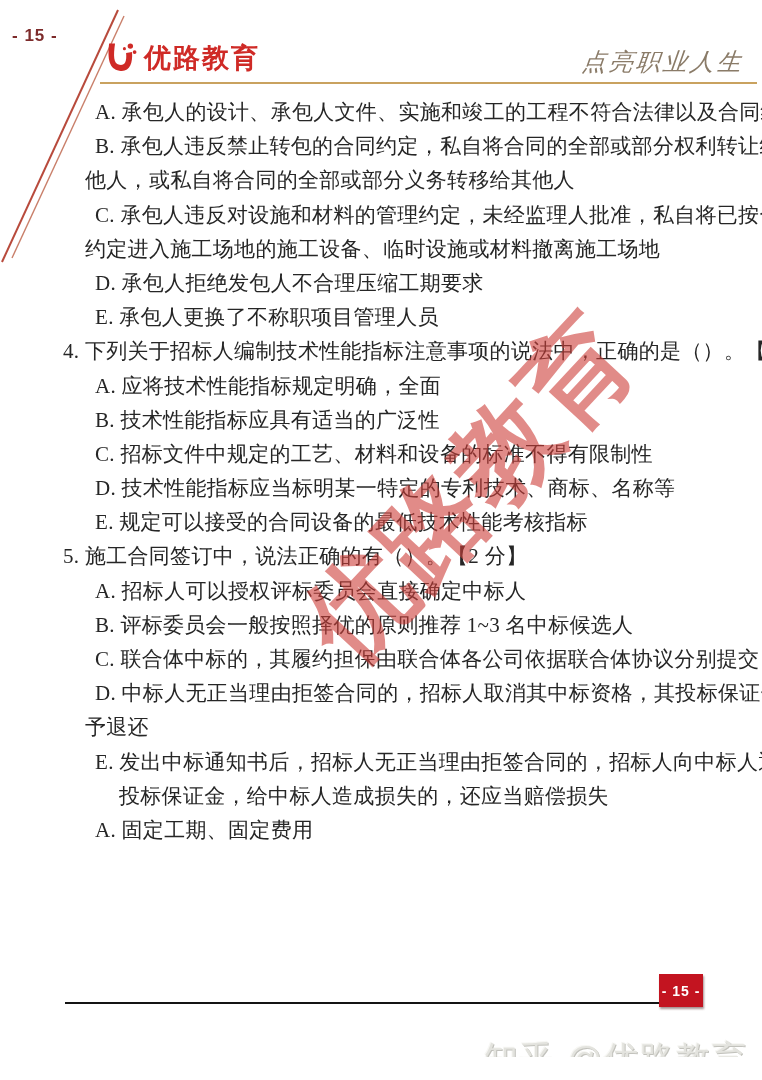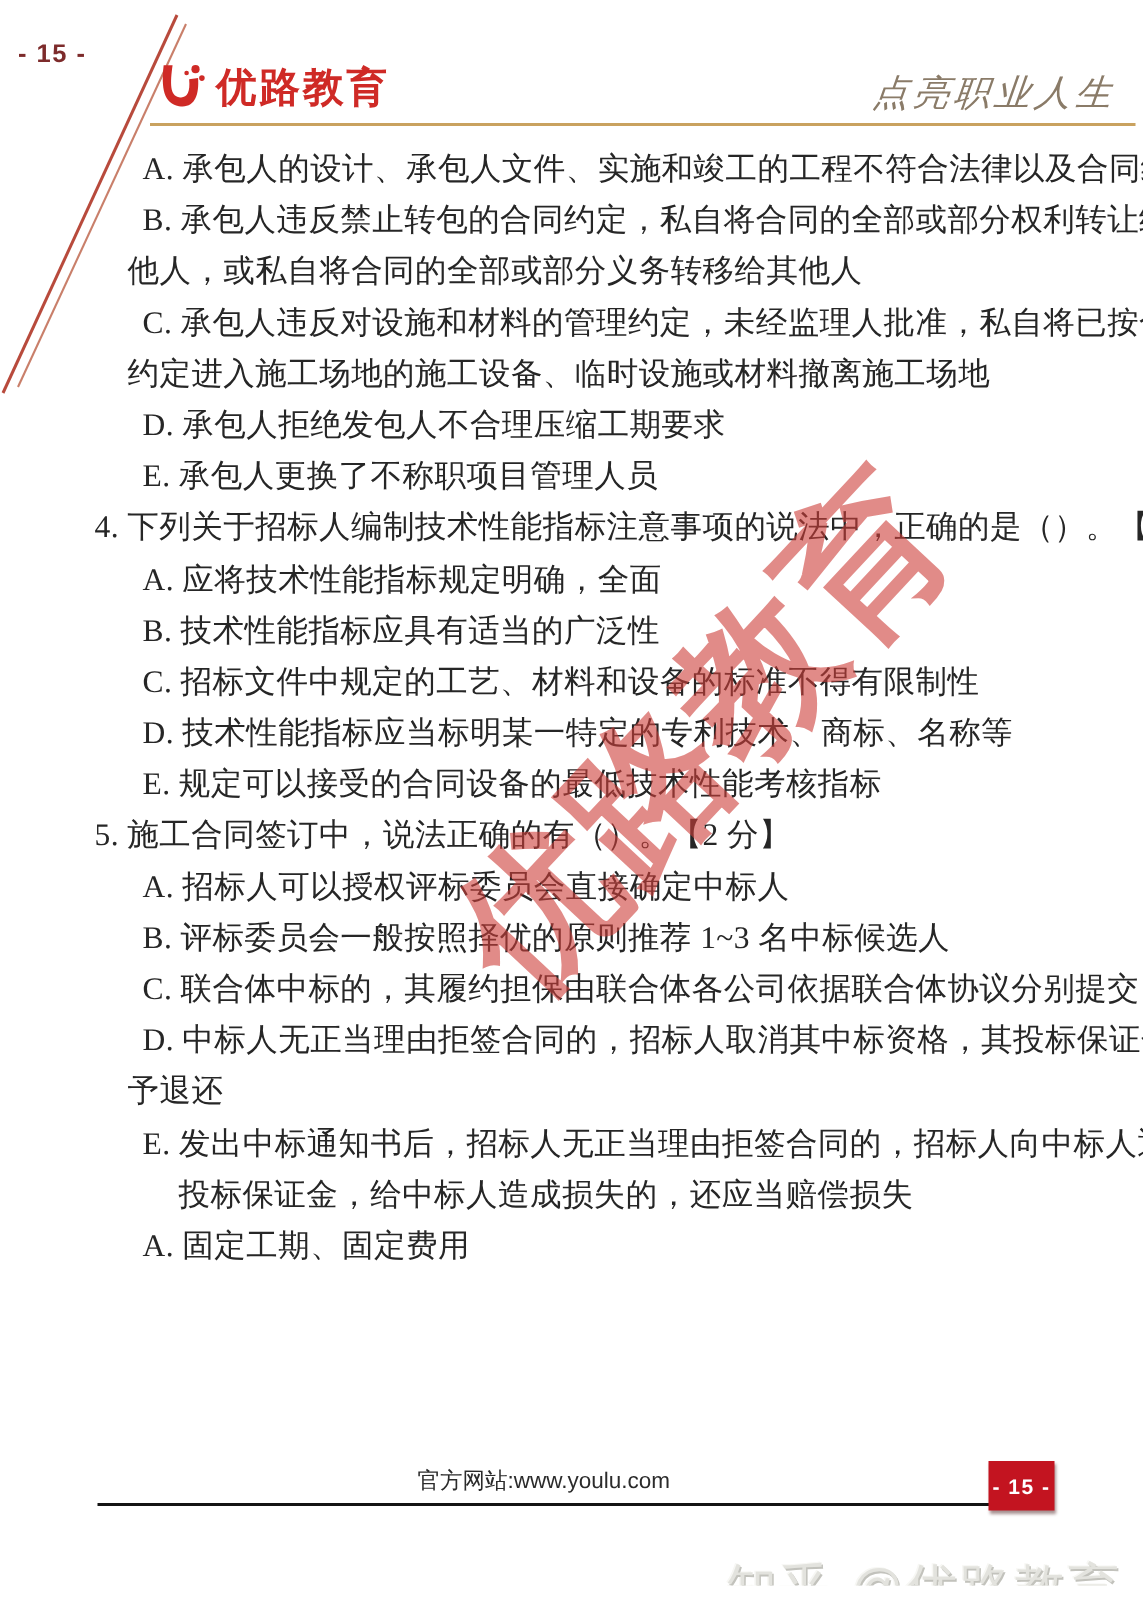--- a/index.html
+++ b/index.html
@@ -95,18 +95,17 @@
       <div class="line option">C. 联合体中标的，其履约担保由联合体各公司依据联合体协议分别提交</div>
       <div class="line option">D. 中标人无正当理由拒签合同的，招标人取消其中标资格，其投标保证金不</div>
       <div class="line cont">予退还</div>
       <div class="line option">E. 发出中标通知书后，招标人无正当理由拒签合同的，招标人向中标人退还</div>
       <div class="line cont2">投标保证金，给中标人造成损失的，还应当赔偿损失</div>
       <div class="line option">A. 固定工期、固定费用</div>
     </div>
 
   <div class="watermark">优路教育</div>
 
-  <div class="footer-site">官方网站:www.youlu.com</div>
   <div class="footer-rule"></div>
   <div class="footer-badge">- 15 -</div>
   <div class="zhihu-mark">知乎 @优路教育</div>
 
 </div>
 
 </body></html>

